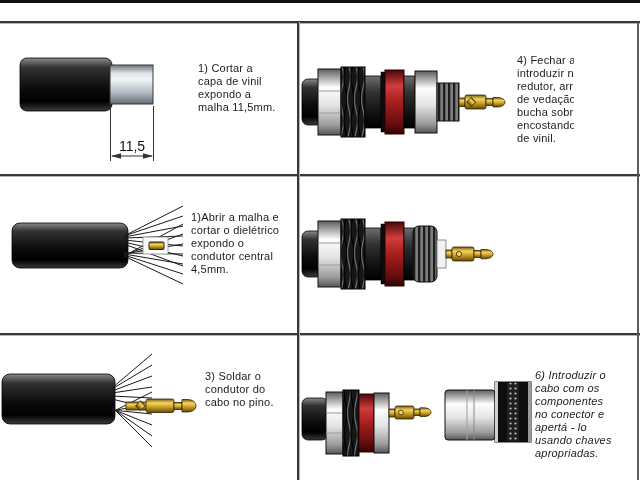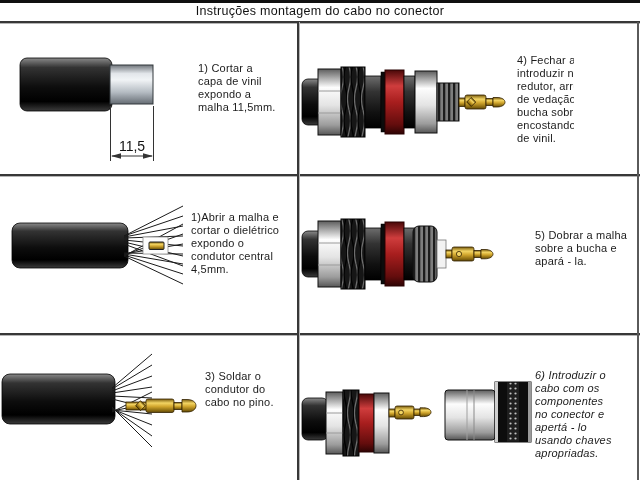--- a/index.html
+++ b/index.html
@@ -86,23 +86,20 @@
         <rect width="5" height="8" fill="#7d7d7d"></rect>
         <rect width="2.3" height="8" fill="#1c1c1c"></rect>
       </pattern>
       <pattern id="dotsP" width="5" height="5" patternUnits="userSpaceOnUse">
         <rect width="5" height="5" fill="#1f1f1f"></rect>
         <circle cx="2.5" cy="2.5" r="1.1" fill="#c2c2c2"></circle>
       </pattern>
     </defs>
   </svg>
 
-  <div class="titlebar">
-    <span class="title">Instruções montagem do cabo no conector</span>
-  </div>
   <div class="bar top-border"></div>
   <div class="bar title-sep"></div>
   <div class="bar row-sep1"></div>
   <div class="bar row-sep2"></div>
   <div class="bar col-sep"></div>
   <div class="bar right-border"></div>
 
   <div class="cell" id="cell1">
     <svg width="298" height="152" viewBox="0 0 298 152">
       <rect x="20" y="36" width="92" height="53" rx="7" fill="url(#cableG)" stroke="#000" stroke-width=".8"></rect>
@@ -227,23 +224,20 @@
       <rect x="115" y="50" width="24" height="56" rx="6" fill="url(#teethP)" stroke="#111" stroke-width="1"></rect>
       <rect x="139" y="64" width="9" height="28" fill="#f2f2f2" stroke="#777" stroke-width=".8"></rect>
       <g fill="url(#goldG)" stroke="#332200" stroke-width=".8">
         <rect x="148" y="74" width="6" height="8"></rect>
         <rect x="154" y="71" width="22" height="14" rx="2"></rect>
         <circle cx="161" cy="78" r="2.6" fill="#f2d463"></circle>
         <rect x="176" y="74.5" width="7" height="7"></rect>
         <path d="M183,73.5 h4 c5.5,0 8,2.5 8,4.6 c0,2.1 -2.5,4.7 -8,4.7 h-4 z"></path>
       </g>
     </svg>
-    <div class="step-text" id="t5">5) Dobrar a malha
-sobre a bucha e
-apará - la.</div>
   </div>
 
   <div class="cell" id="cell6">
     <svg width="342" height="144" viewBox="0 0 342 144">
       <rect x="4" y="62" width="26" height="42" rx="6" fill="url(#cableG)" stroke="#000" stroke-width=".8"></rect>
       <g>
         <rect x="28" y="56" width="17" height="62" fill="url(#silverG)" stroke="#111" stroke-width="1"></rect>
         <line x1="28" y1="77" x2="45" y2="77" stroke="#9a9a9a"></line>
           <line x1="28" y1="97" x2="45" y2="97" stroke="#9a9a9a"></line>
       </g>

